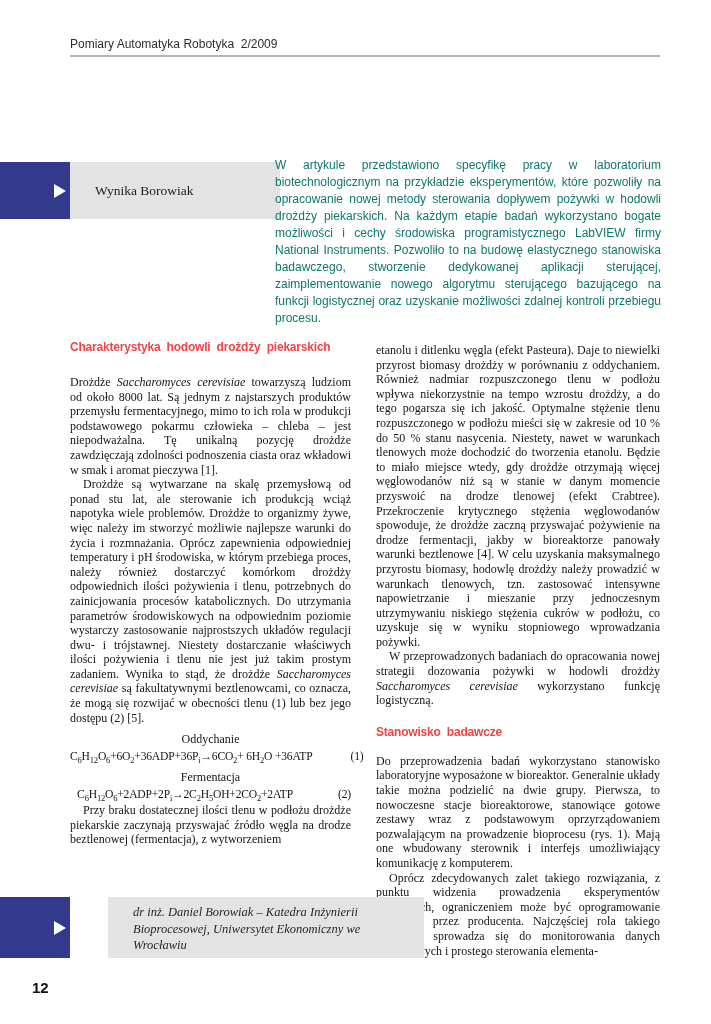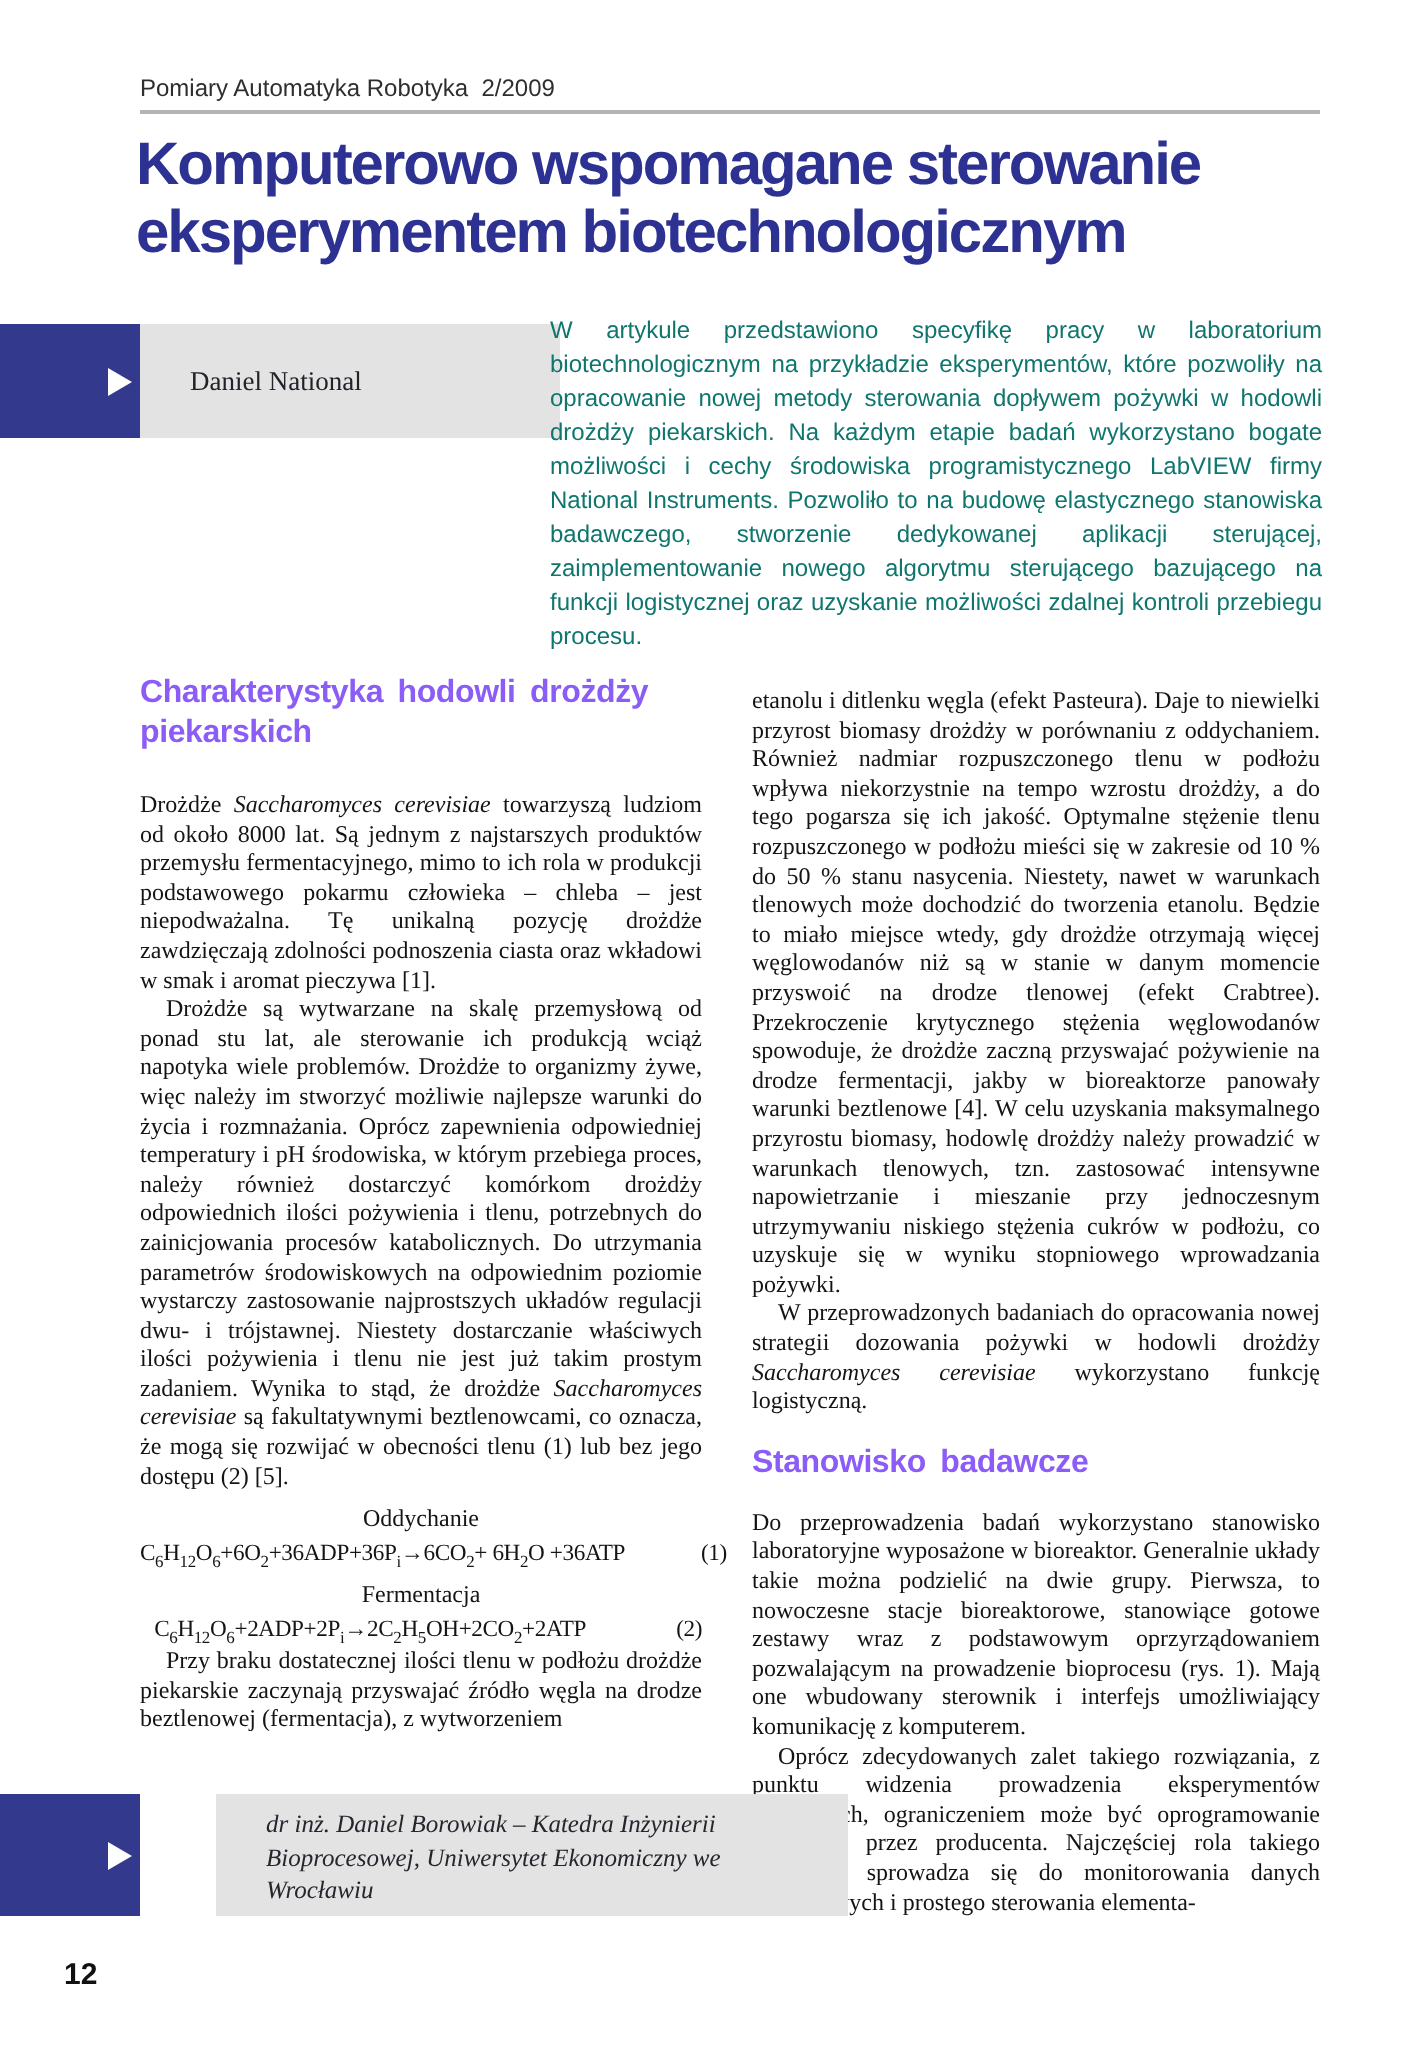--- a/index.html
+++ b/index.html
@@ -64,23 +64,23 @@
   .columns{
     position:absolute;left:70px;top:337px;width:590px;
     display:flex;gap:25px;
   }
   .col-left{width:281px;flex:0 0 281px;}
   .col-right{width:284px;flex:0 0 284px;padding-top:6px;}
   h2.sec{
     margin:0 0 18px 0;
     font-family:"Liberation Sans", sans-serif;
     font-weight:bold;
-    font-size:16px;line-height:20px;
+    font-size:12px;line-height:20px;
     letter-spacing:-0.2px;word-spacing:3px;
-    color:#8b5cf6;
+    color:#ef4444;
   }
   h2.sec-right{margin:14px 0 12px 0;}
   p.body{
     margin:0;
     font-size:12px;line-height:14.6px;
     text-align:justify;
   }
   p.indent{text-indent:13px;}
   .it{font-style:italic;}
   
@@ -116,31 +116,27 @@
   }
 </style>
 </head>
 <body>
 
 <div class="page">
 
   <div class="masthead">Pomiary Automatyka Robotyka  2/2009</div>
   <div class="rule"></div>
 
-  <h1 class="title">
-    <span>Komputerowo wspomagane sterowanie</span><br>
-    <span>eksperymentem biotechnologicznym</span>
-  </h1>
 
   <div class="strip strip-author">
     <div class="marker">
       <span class="tri"></span>
     </div>
     <div class="namebox">
-      <span>Daniel National</span>
+      <span>Wynika Borowiak</span>
     </div>
   </div>
 
   <p class="abstract">W artykule przedstawiono specyfikę pracy w laboratorium biotechnologicznym na przykładzie eksperymentów, które pozwoliły na opracowanie nowej metody sterowania dopływem pożywki w hodowli drożdży piekarskich. Na każdym etapie badań wykorzystano bogate możliwości i cechy środowiska programistycznego LabVIEW firmy National Instruments. Pozwoliło to na budowę elastycznego stanowiska badawczego, stworzenie dedykowanej aplikacji sterującej, zaimplementowanie nowego algorytmu sterującego bazującego na funkcji logistycznej oraz uzyskanie możliwości zdalnej kontroli przebiegu procesu.</p>
 
   <div class="columns">
 
     <div class="col-left">
       <h2 class="sec">Charakterystyka hodowli drożdży piekarskich</h2>
       <p class="body"><span>Drożdże </span><span class="it">Saccharomyces cerevisiae</span><span> towarzyszą ludziom od około 8000 lat. Są jednym z najstarszych produktów przemysłu fermentacyjnego, mimo to ich rola w produkcji podstawowego pokarmu człowieka – chleba – jest niepodważalna. Tę unikalną pozycję drożdże zawdzięczają zdolności podnoszenia ciasta oraz wkładowi w smak i aromat pieczywa [1].</span></p>

